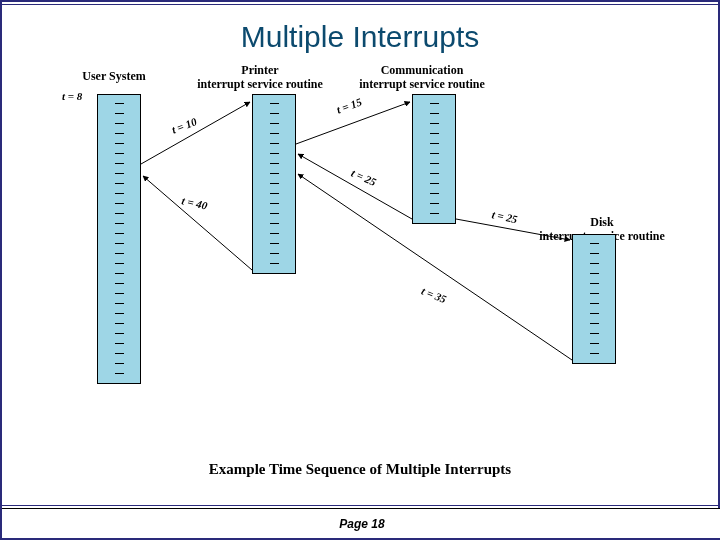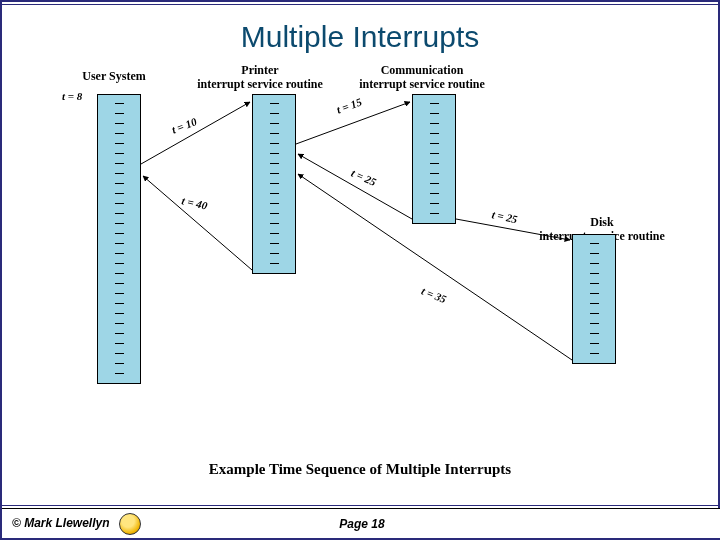--- a/index.html
+++ b/index.html
@@ -190,19 +190,15 @@
     </svg>
 
   </div>
 
   <div class="caption">Example Time Sequence of Multiple Interrupts</div>
 
   <div class="hairline" style="bottom:32px"></div>
 
   <div class="footer">
     <span class="center">Page 18</span>
-    <span class="right">
-      <span>© Mark Llewellyn</span>
-      <span class="logo"></span>
-    </span>
   </div>
 
 </div>
 
 </body></html>

